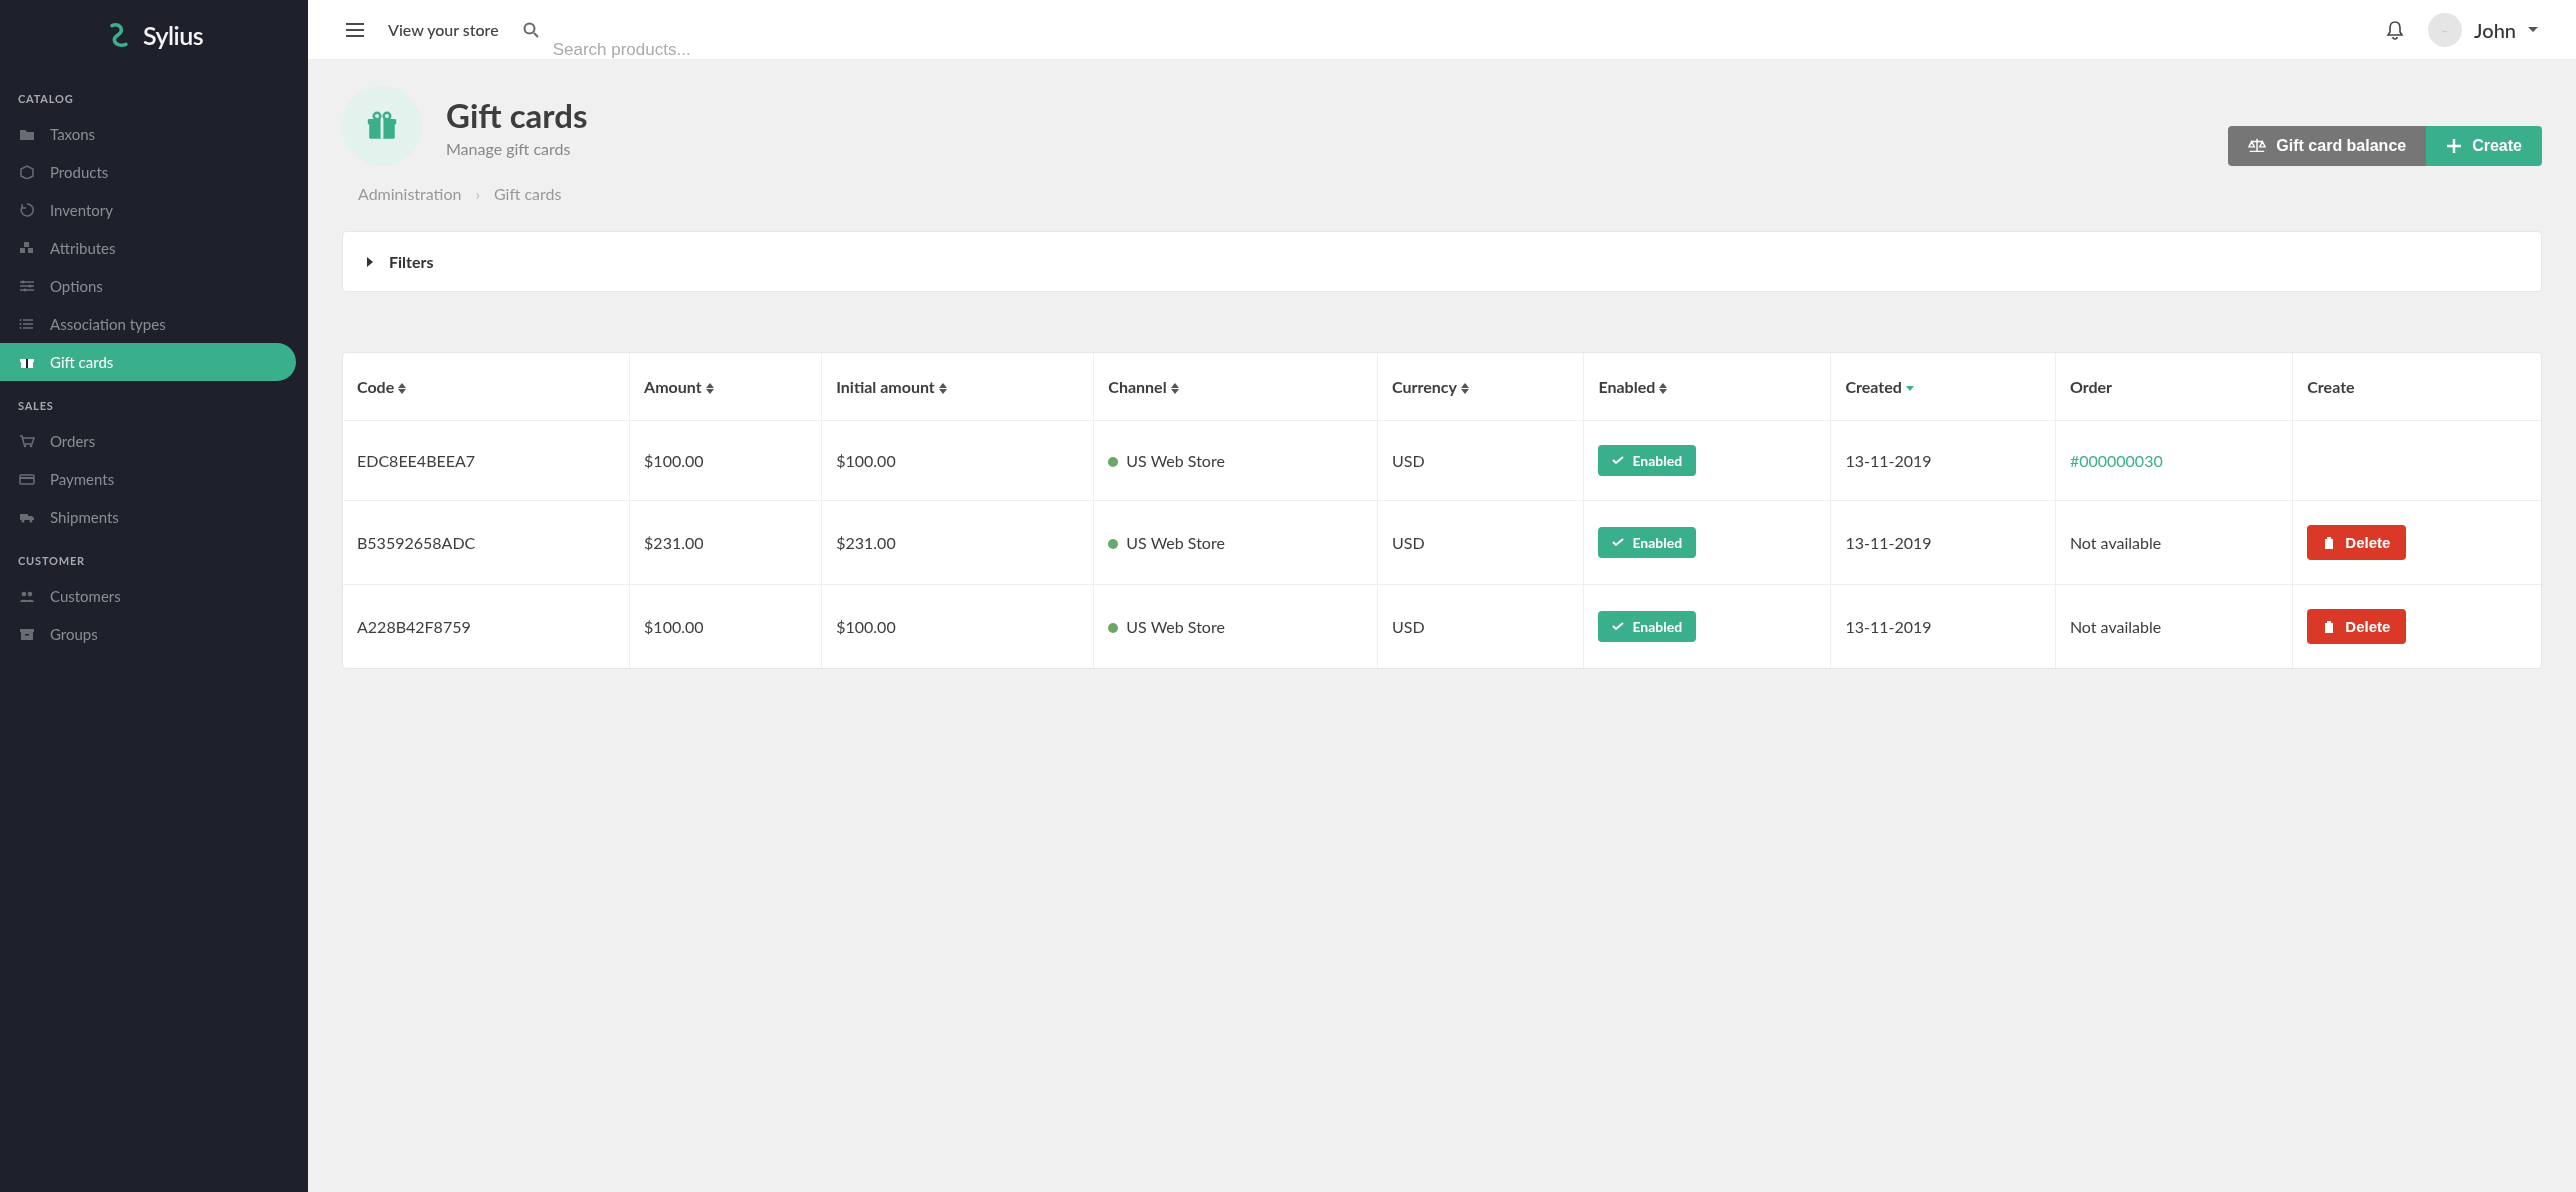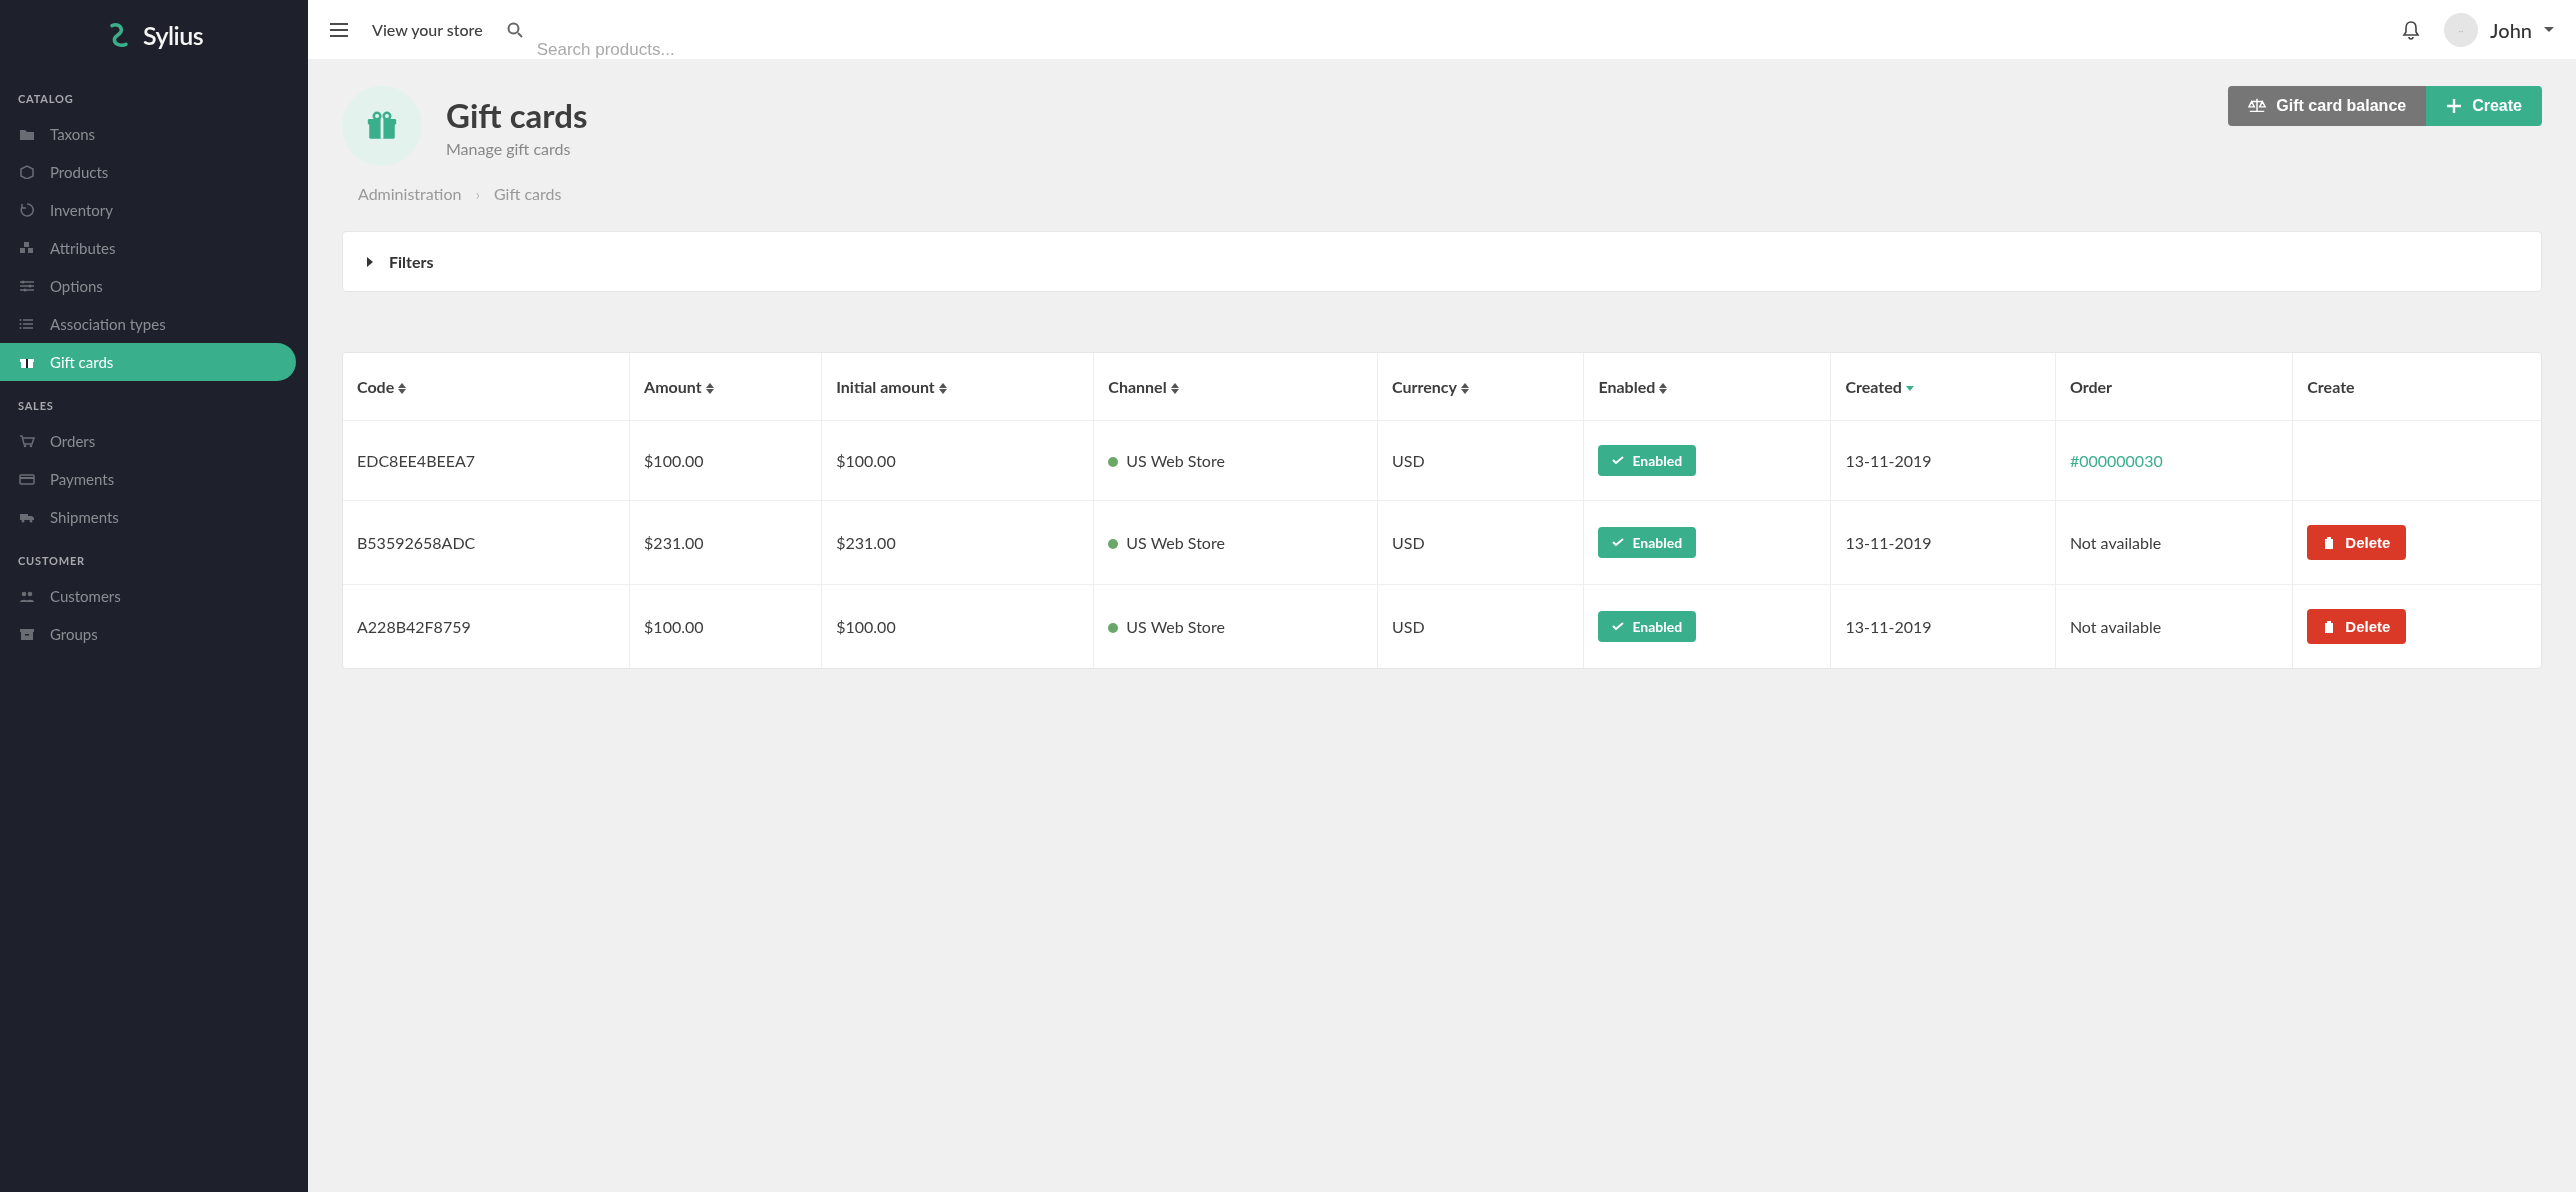--- a/index.html
+++ b/index.html
@@ -67,21 +67,21 @@
 }
 .nav-item.active .nav-icon { opacity: 1; }
 
 
 .main { flex: 1; display: flex; flex-direction: column; }
 .header {
   background: #fff;
   height: 60px;
   display: flex;
   align-items: center;
-  padding: 0 22px;
+  padding: 0 38px;
   gap: 24px;
   border-bottom: 1px solid #eee;
 }
 .hamburger {
   width: 18px;
   height: 14px;
   display: flex;
   flex-direction: column;
   justify-content: space-between;
   cursor: pointer;
@@ -150,21 +150,21 @@
   width: 80px;
   height: 80px;
   border-radius: 50%;
   background: #e3f2ec;
   display: flex;
   align-items: center;
   justify-content: center;
 }
 .page-title { font-size: 33px; font-weight: 700; color: #3d3d3d; }
 .page-subtitle { font-size: 16px; color: #888; margin-top: 4px; }
-.page-actions { display: flex; gap: 0; }
+.page-actions { display: flex; gap: 0; margin-top: 40px; }
 .btn {
   padding: 11px 20px;
   font-size: 16px;
   font-weight: 600;
   border: none;
   cursor: pointer;
   display: inline-flex;
   align-items: center;
   gap: 10px;
   border-radius: 4px;

